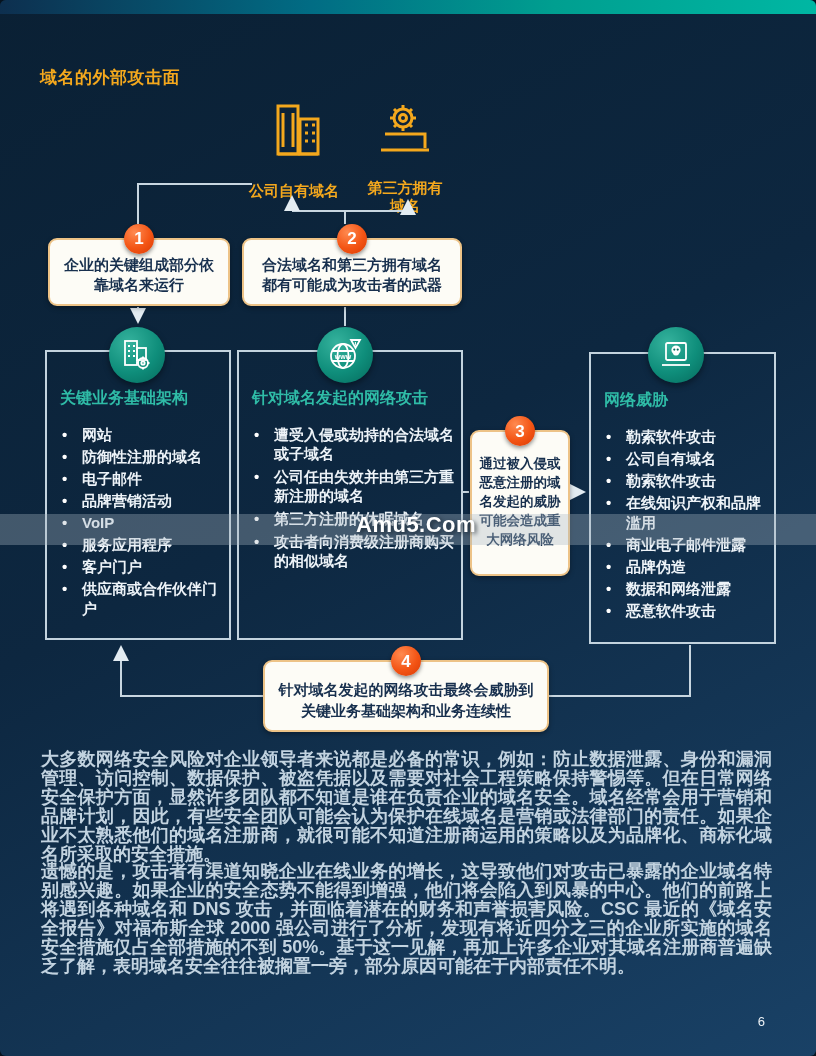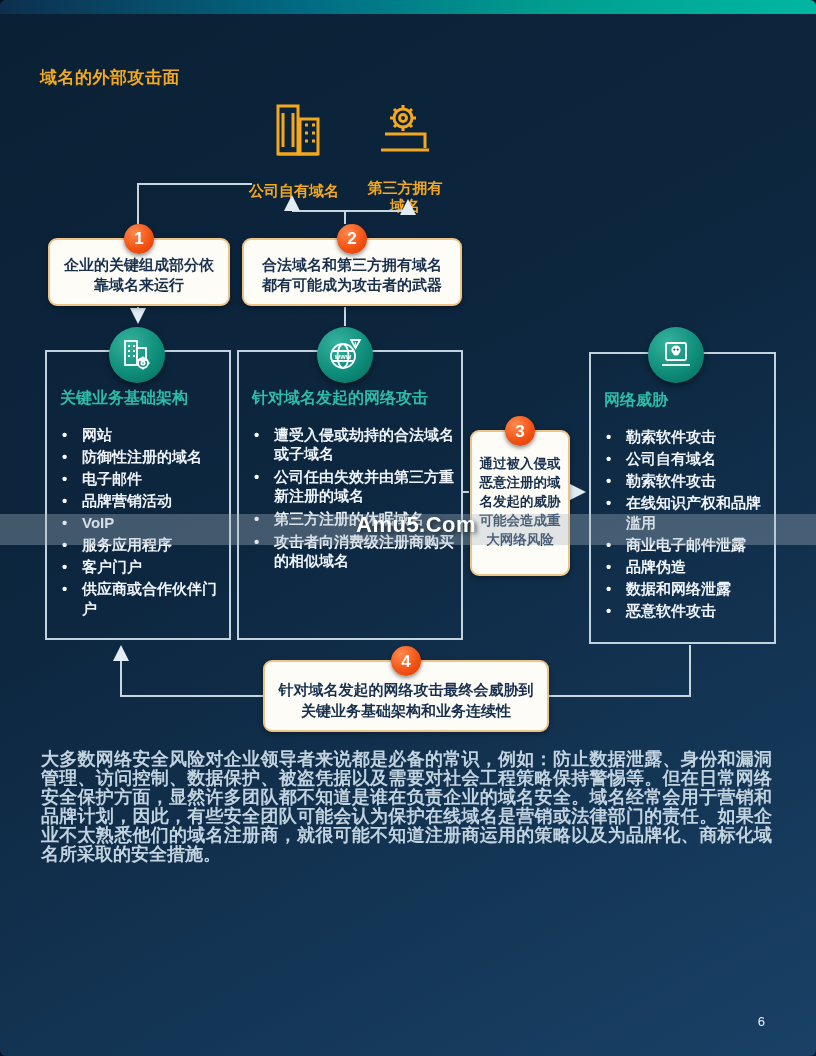--- a/index.html
+++ b/index.html
@@ -213,16 +213,17 @@
       <li>品牌伪造</li>
       <li>数据和网络泄露</li>
       <li>恶意软件攻击</li>
     </ul>
   </div>
 
   <div class="wm-band"></div>
   <div class="wm-text">Amu5.Com</div>
 
   <div class="body-text p1">大多数网络安全风险对企业领导者来说都是必备的常识，例如：防止数据泄露、身份和漏洞管理、访问控制、数据保护、被盗凭据以及需要对社会工程策略保持警惕等。但在日常网络安全保护方面，显然许多团队都不知道是谁在负责企业的域名安全。域名经常会用于营销和品牌计划，因此，有些安全团队可能会认为保护在线域名是营销或法律部门的责任。如果企业不太熟悉他们的域名注册商，就很可能不知道注册商运用的策略以及为品牌化、商标化域名所采取的安全措施。</div>
+  <div class="body-text p2">遗憾的是，攻击者有渠道知晓企业在线业务的增长，这导致他们对攻击已暴露的企业域名特别感兴趣。如果企业的安全态势不能得到增强，他们将会陷入到风暴的中心。他们的前路上将遇到各种域名和 DNS 攻击，并面临着潜在的财务和声誉损害风险。CSC 最近的《域名安全报告》对福布斯全球 2000 强公司进行了分析，发现有将近四分之三的企业所实施的域名安全措施仅占全部措施的不到 50%。基于这一见解，再加上许多企业对其域名注册商普遍缺乏了解，表明域名安全往往被搁置一旁，部分原因可能在于内部责任不明。</div>
 
   <div class="page-num">6</div>
 
 </div>
 
 </body></html>

